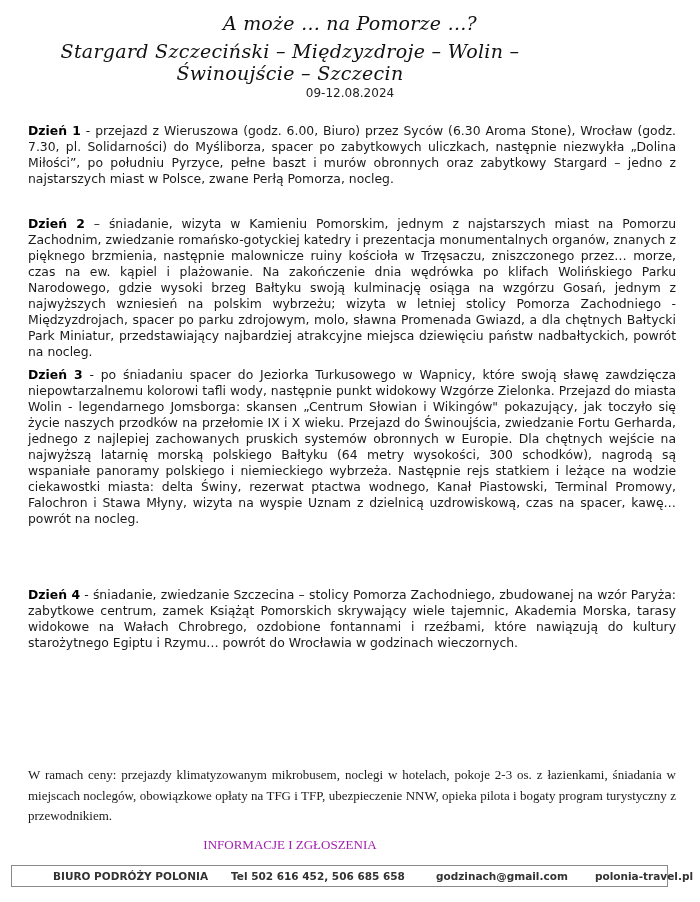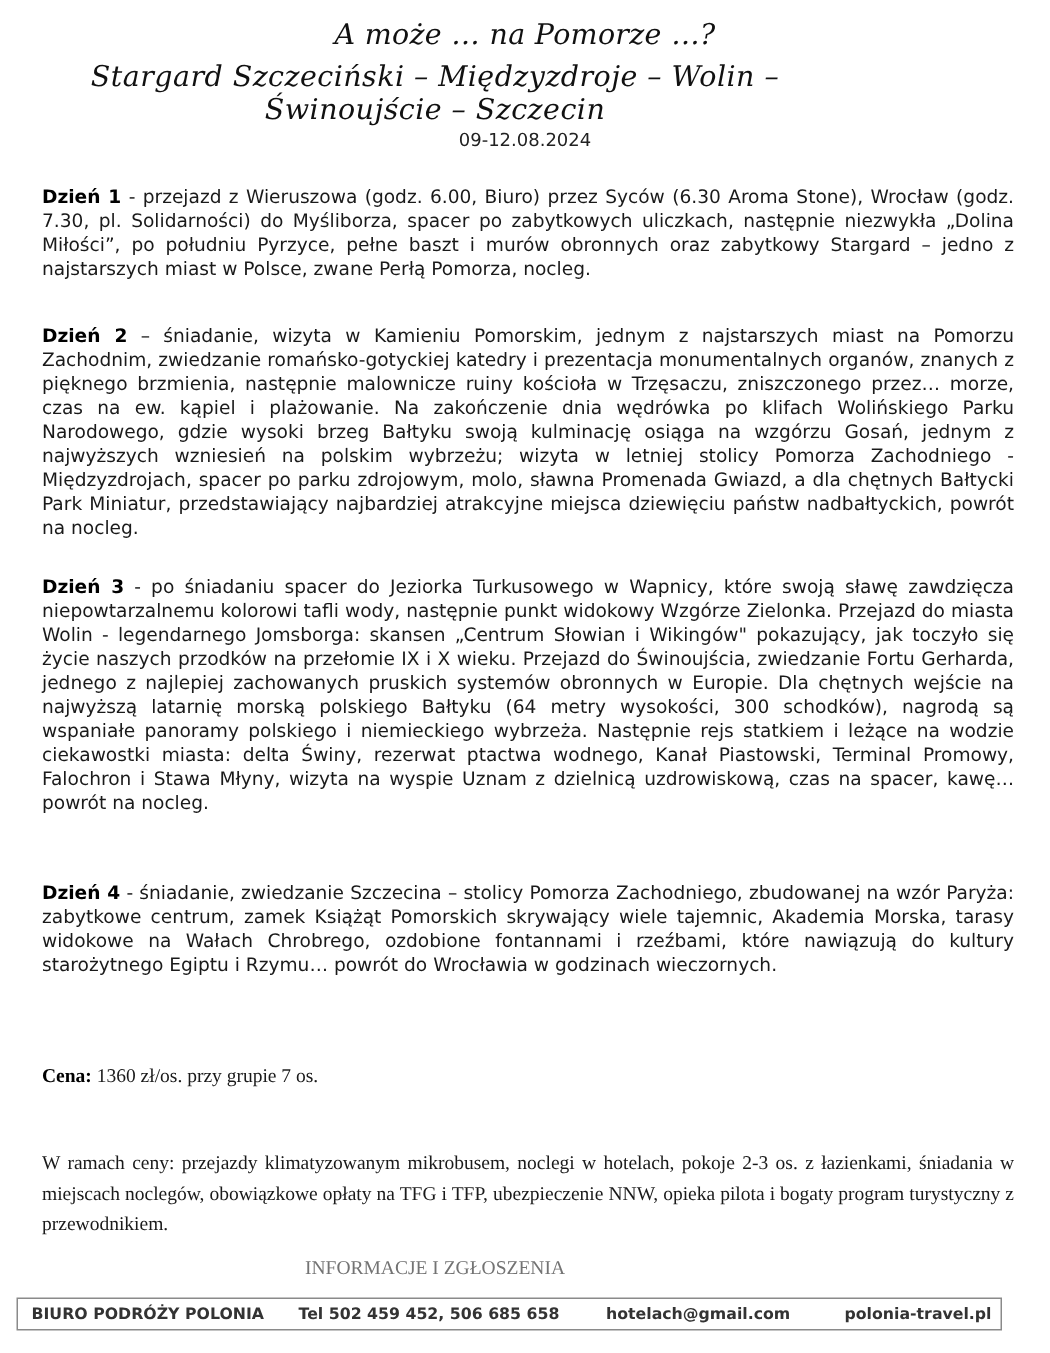--- a/index.html
+++ b/index.html
@@ -64,21 +64,21 @@
       line-height: 16px;
       text-align: justify;
       color: #1a1a1a;
     }
     .day b {
       font-weight: bold;
       color: #000;
     }
     #day1 { top: 123px; }
     #day2 { top: 216px; }
-    #day3 { top: 383px; }
+    #day3 { top: 367px; }
     #day4 { top: 587px; }
     .program-note {
       position: absolute;
       top: 677px;
       left: 0;
       width: 700px;
       text-align: center;
       font-family: "Liberation Sans", sans-serif;
       font-size: 8.5px;
       color: #222;
@@ -98,38 +98,38 @@
     #included { top: 737px; margin-top: 28px; }
     #extras { top: 798px; }
     .info-heading {
       position: absolute;
       top: 837px;
       left: 0;
       width: 580px;
       text-align: center;
       font-family: "Liberation Serif", serif;
       font-size: 13px;
-      color: #737373;
+      color: #a21caf;
     }
     .footer-box {
       position: absolute;
       top: 865px;
       left: 11px;
       width: 657px;
       height: 22px;
       border: 1px solid #8a8a8a;
       box-sizing: border-box;
       display: flex;
       align-items: center;
       font-family: "DejaVu Sans", sans-serif;
       font-size: 10.5px;
       font-weight: bold;
       color: #333;
     }
-    .footer-box span { position: absolute; white-space: nowrap; }
+    .footer-box span { position: absolute; white-space: nowrap; margin-left: 32px; }
     .f-company { left: 9px; }
     .f-tel { left: 187px; }
     .f-email { left: 392px; }
     .f-web { left: 551px; }
   </style>
 </head>
 <body>
 
 <div class="page">
 
@@ -147,29 +147,26 @@
 
   <div class="day" id="day3">
     <b>Dzień 3</b><span> -  po śniadaniu spacer do Jeziorka Turkusowego w Wapnicy, które swoją sławę zawdzięcza niepowtarzalnemu kolorowi tafli wody, następnie punkt widokowy Wzgórze Zielonka. Przejazd do miasta Wolin - legendarnego Jomsborga: skansen „Centrum Słowian i Wikingów" pokazujący, jak toczyło się życie naszych przodków na przełomie IX i X wieku. Przejazd do Świnoujścia, zwiedzanie Fortu Gerharda, jednego z najlepiej zachowanych pruskich systemów obronnych w Europie. Dla chętnych wejście na najwyższą latarnię morską polskiego Bałtyku (64 metry wysokości, 300 schodków), nagrodą są wspaniałe panoramy polskiego i niemieckiego wybrzeża. Następnie rejs statkiem i leżące na wodzie ciekawostki miasta: delta Świny, rezerwat ptactwa wodnego, Kanał  Piastowski, Terminal Promowy,  Falochron i Stawa Młyny, wizyta na wyspie Uznam z dzielnicą uzdrowiskową, czas na spacer, kawę… powrót na nocleg.</span>
   </div>
 
   <div class="day" id="day4">
     <b>Dzień 4</b><span> - śniadanie, zwiedzanie Szczecina – stolicy Pomorza Zachodniego, zbudowanej na wzór Paryża: zabytkowe centrum, zamek Książąt Pomorskich skrywający wiele tajemnic, Akademia Morska, tarasy widokowe na Wałach Chrobrego, ozdobione fontannami i rzeźbami, które nawiązują do kultury starożytnego Egiptu i Rzymu…  powrót do Wrocławia w godzinach wieczornych.</span>
   </div>
 
 
-  <div class="serif-block" id="price">
-    <b>Cena:</b><span> 1360 zł/os. przy grupie 7 os.</span>
-  </div>
 
   <div class="serif-block" id="included">W ramach ceny: przejazdy klimatyzowanym mikrobusem, noclegi w hotelach, pokoje 2-3 os. z łazienkami, śniadania w miejscach noclegów, obowiązkowe opłaty na TFG i TFP, ubezpieczenie NNW, opieka pilota i bogaty program turystyczny z przewodnikiem.</div>
 
 
   <div class="info-heading">INFORMACJE I ZGŁOSZENIA</div>
 
   <div class="footer-box">
     <span class="f-company">BIURO PODRÓŻY POLONIA</span>
-    <span class="f-tel">Tel 502 459 452, 506 685 658</span>
-    <span class="f-email">hotelach@gmail.com</span>
+    <span class="f-tel">Tel 502 616 452, 506 685 658</span>
+    <span class="f-email">godzinach@gmail.com</span>
     <span class="f-web">polonia-travel.pl</span>
   </div>
 
 </div>
 
 </body></html>

